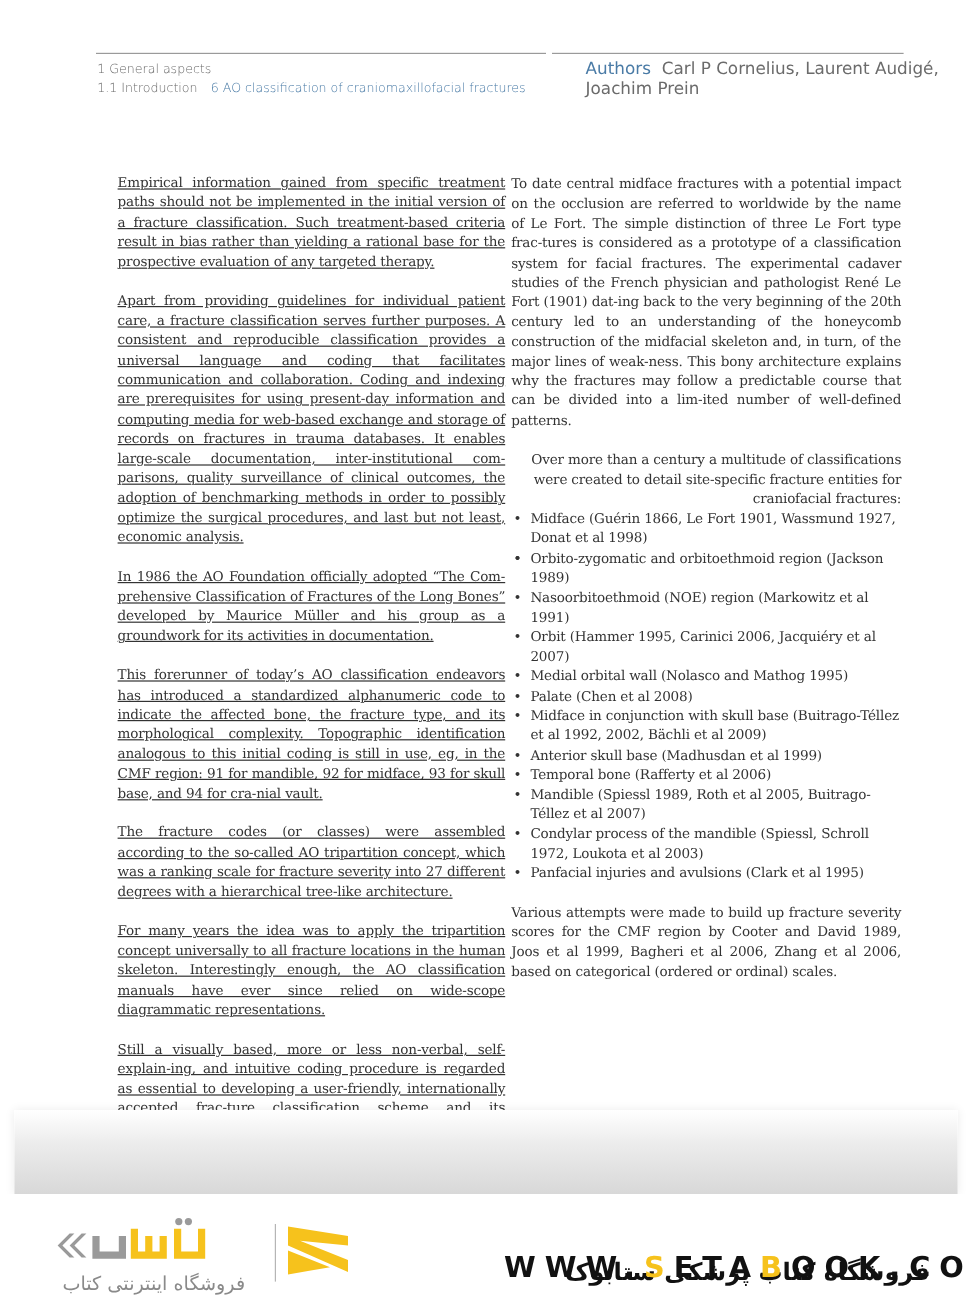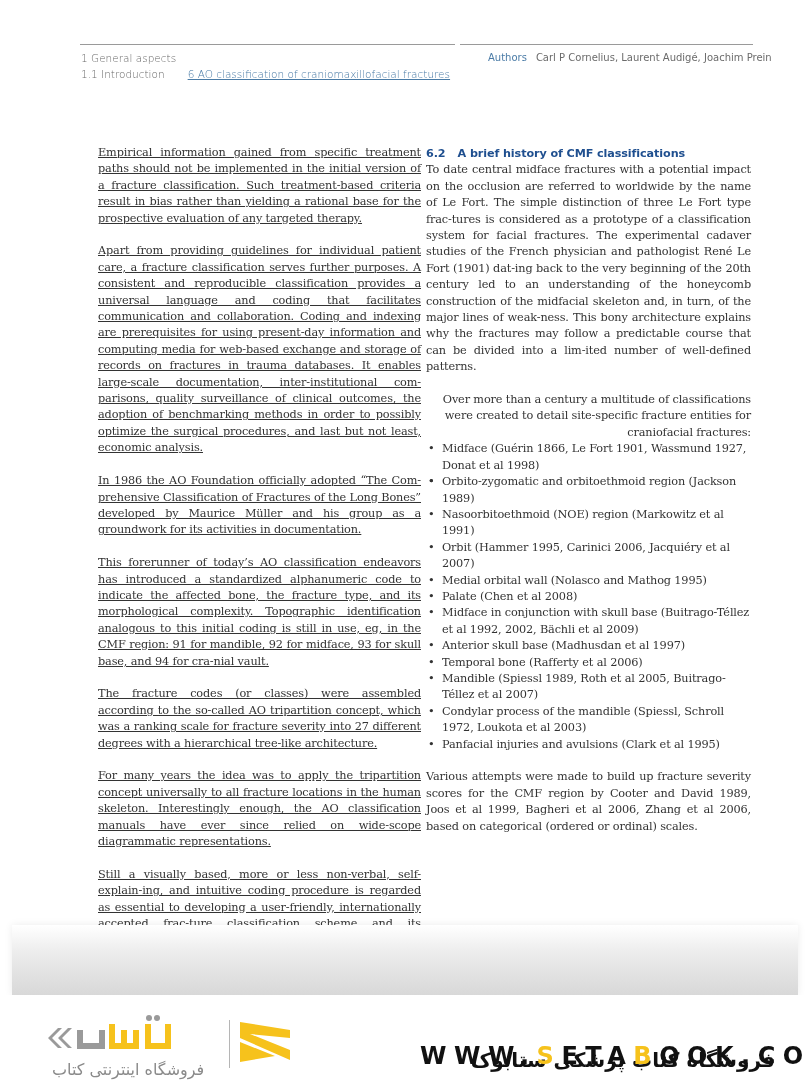--- a/index.html
+++ b/index.html
@@ -6,22 +6,22 @@
   body {
     width: 810px; height: 1080px; position: relative; overflow: hidden;
     background: #ffffff;
     font-family: "DejaVu Serif", serif;
     color: #2b2b2b;
   }
   .page { position: absolute; left: 0; top: 0; width: 810px; height: 901px; background: #fff; }
   .head-rule-left { position: absolute; left: 80px; top: 44px; width: 375px; height: 1px; background: #9a9a9a; }
   .head-rule-right { position: absolute; left: 460px; top: 44px; width: 293px; height: 1px; background: #9a9a9a; }
   .head-left { position: absolute; left: 81px; top: 50px; font-family: "DejaVu Sans", sans-serif; font-size: 10.5px; line-height: 16px; color: #6b6b6b; font-weight: 300; }
-  .head-left .chap { color: #4a7ba6; margin-left: 23px; text-decoration: underline; }
-  .head-right { position: absolute; left: 488px; top: 50px; font-family: "DejaVu Sans", sans-serif; font-size: 10px; line-height: 16px; color: #6b6b6b; }
+  .head-left .chap { color: #4a7ba6; margin-left: 11px; }
+  .head-right { position: absolute; left: 488px; top: 50px; font-family: "DejaVu Sans", sans-serif; font-size: 14px; line-height: 16px; color: #6b6b6b; }
   .head-right .label { color: #4a7ba6; margin-right: 9px; }
 
   .col { position: absolute; top: 145px; font-family: "DejaVu Serif", serif; font-size: 11.3px; line-height: 16.4px; color: #333; text-align: justify; letter-spacing: -0.15px; }
   .col-left { left: 98px; width: 323px; text-decoration: underline; }
   .col-right { left: 426px; width: 325px; top: 146px; }
   .col p { margin: 0 0 16.4px 0; }
   .sec-title { font-family: "DejaVu Sans", sans-serif; font-weight: bold; color: #1f4f8f; font-size: 11.2px; line-height: 16.4px; margin: 0; letter-spacing: -0.1px; }
   .sec-title .num { margin-right: 12px; }
   ul.refs { list-style: none; margin: 0 0 16.4px 0; padding: 0; text-align: left; }
   ul.refs li { position: relative; padding-left: 16px; }
@@ -61,35 +61,32 @@
     <p>Empirical information gained from specific treatment paths should not be implemented in the initial version of a fracture classification. Such treatment-based criteria result in bias rather than yielding a rational base for the prospective evaluation of any targeted therapy.</p>
     <p>Apart from providing guidelines for individual patient care, a fracture classification serves further purposes. A consistent and reproducible classification provides a universal language and coding that facilitates communication and collaboration. Coding and indexing are prerequisites for using present-day information and computing media for web-based exchange and storage of records on fractures in trauma databases. It enables large-scale documentation, inter-institutional com-parisons, quality surveillance of clinical outcomes, the adoption of benchmarking methods in order to possibly optimize the surgical procedures, and last but not least, economic analysis.</p>
     <p>In 1986 the AO Foundation officially adopted “The Com-prehensive Classification of Fractures of the Long Bones” developed by Maurice Müller and his group as a groundwork for its activities in documentation.</p>
     <p>This forerunner of today’s AO classification endeavors has introduced a standardized alphanumeric code to indicate the affected bone, the fracture type, and its morphological complexity. Topographic identification analogous to this initial coding is still in use, eg, in the CMF region: 91 for mandible, 92 for midface, 93 for skull base, and 94 for cra-nial vault.</p>
     <p>The fracture codes (or classes) were assembled according to the so-called AO tripartition concept, which was a ranking scale for fracture severity into 27 different degrees with a hierarchical tree-like architecture.</p>
     <p>For many years the idea was to apply the tripartition concept universally to all fracture locations in the human skeleton. Interestingly enough, the AO classification manuals have ever since relied on wide-scope diagrammatic representations.</p>
     <p>Still a visually based, more or less non-verbal, self-explain-ing, and intuitive coding procedure is regarded as essential to developing a user-friendly, internationally accepted frac-ture classification scheme and its successful implementation in the routine workflow of clinicians.</p>
   </div>
 
   <div class="col col-right">
-    <h2 class="sec-title">
-      <span class="num">6.2</span><span>A brief history of CMF classifications</span>
-    </h2>
     <p>To date central midface fractures with a potential impact on the occlusion are referred to worldwide by the name of Le Fort. The simple distinction of three Le Fort type frac-tures is considered as a prototype of a classification system for facial fractures. The experimental cadaver studies of the French physician and pathologist René Le Fort (1901) dat-ing back to the very beginning of the 20th century led to an understanding of the honeycomb construction of the midfacial skeleton and, in turn, of the major lines of weak-ness. This bony architecture explains why the fractures may follow a predictable course that can be divided into a lim-ited number of well-defined patterns.</p>
     <p style="margin-bottom:0; text-align:right;">Over more than a century a multitude of classifications were created to detail site-specific fracture entities for craniofacial fractures:</p>
     <ul class="refs">
       <li><span class="bullet">•</span><span>Midface (Guérin 1866, Le Fort 1901, Wassmund 1927, Donat et al 1998)</span></li>
       <li><span class="bullet">•</span></li>
       <li><span class="bullet">•</span><span>Orbito-zygomatic and orbitoethmoid region (Jackson 1989)</span></li>
       <li><span class="bullet">•</span><span>Nasoorbitoethmoid (NOE) region (Markowitz et al 1991)</span></li>
       <li><span class="bullet">•</span><span>Orbit (Hammer 1995, Carinici 2006, Jacquiéry et al 2007)</span></li>
       <li><span class="bullet">•</span><span>Medial orbital wall (Nolasco and Mathog 1995)</span></li>
       <li><span class="bullet">•</span><span>Palate (Chen et al 2008)</span></li>
       <li><span class="bullet">•</span><span>Midface in conjunction with skull base (Buitrago-Téllez et al 1992, 2002, Bächli et al 2009)</span></li>
-      <li><span class="bullet">•</span><span>Anterior skull base (Madhusdan et al 1997)</span></li>
+      <li><span class="bullet">•</span><span>Anterior skull base (Madhusdan et al 1999)</span></li>
       <li><span class="bullet">•</span><span>Temporal bone (Rafferty et al 2006)</span></li>
       <li><span class="bullet">•</span><span>Mandible (Spiessl 1989, Roth et al 2005, Buitrago-Téllez et al 2007)</span></li>
       <li><span class="bullet">•</span><span>Condylar process of the mandible (Spiessl, Schroll 1972, Loukota et al 2003)</span></li>
       <li><span class="bullet">•</span><span>Panfacial injuries and avulsions (Clark et al 1995)</span></li>
     </ul>
     <p>Various attempts were made to build up fracture severity scores for the CMF region by Cooter and David 1989, Joos et al 1999, Bagheri et al 2006, Zhang et al 2006, based on categorical (ordered or ordinal) scales.</p>
   </div>
 </div>
 
 <div class="shade"></div>

